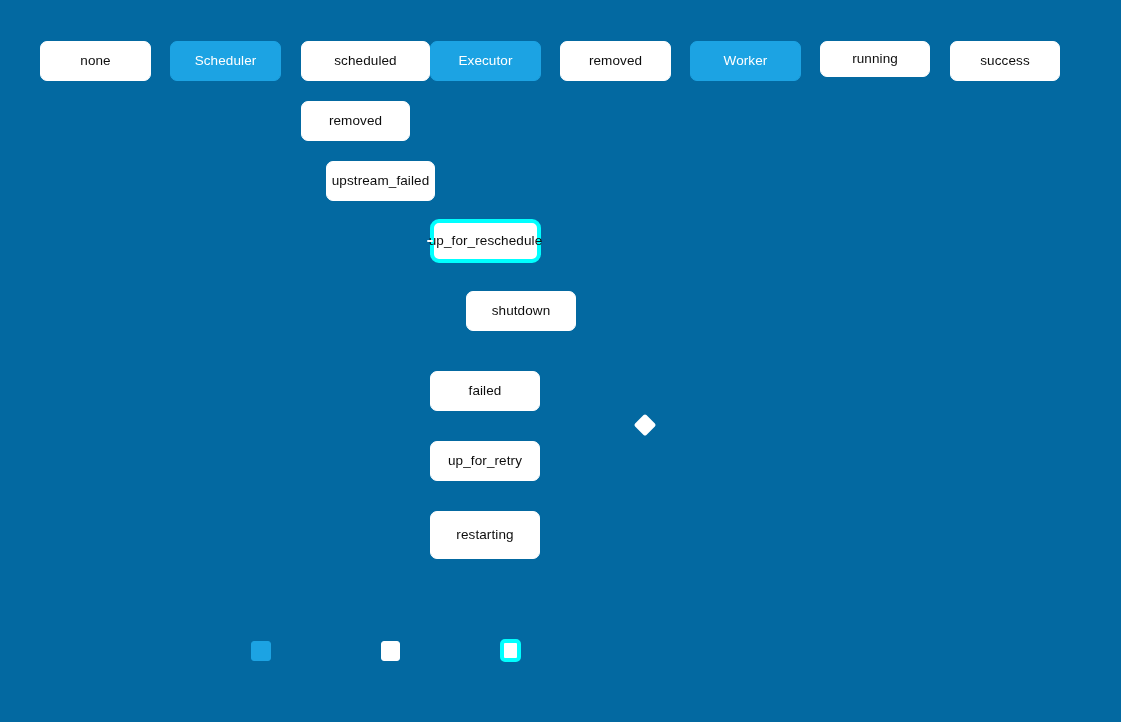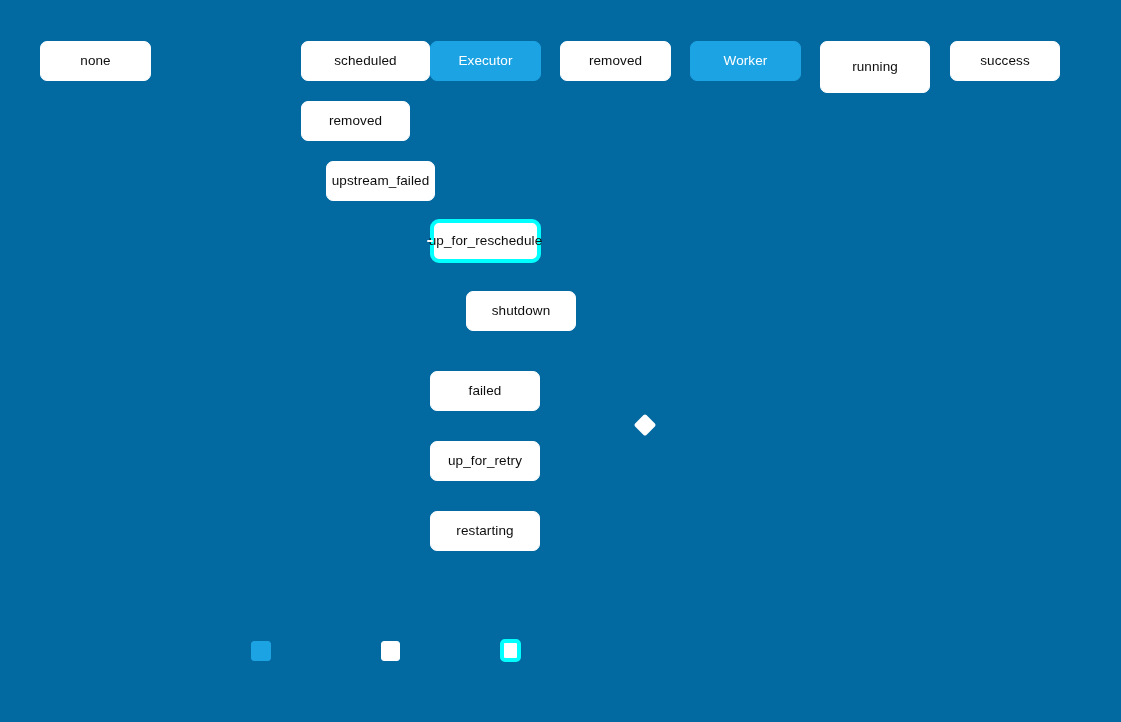--- a/index.html
+++ b/index.html
@@ -101,33 +101,36 @@
     user-select: none;
   }
 </style>
 </head>
 <body>
 
 <div id="canvas">
     <div class="node state" style="left: 40px; top: 41px; width: 111px; height: 40px;">
       <span>none</span>
     </div>
+    <div class="node actor" style="left: 170px; top: 41px; width: 111px; height: 40px;">
+      <span>Scheduler</span>
+    </div>
     <div class="node state" style="left: 301px; top: 41px; width: 129px; height: 40px;">
       <span>scheduled</span>
     </div>
     <div class="node actor" style="left: 430px; top: 41px; width: 111px; height: 40px;">
       <span>Executor</span>
     </div>
     <div class="node state" style="left: 560px; top: 41px; width: 111px; height: 40px;">
       <span>removed</span>
     </div>
     <div class="node actor" style="left: 690px; top: 41px; width: 111px; height: 40px;">
       <span>Worker</span>
     </div>
-    <div class="node state" style="left: 820px; top: 41px; width: 110px; height: 52px;">
+    <div class="node state" style="left: 820px; top: 41px; width: 110px; height: 36px;">
       <span>running</span>
     </div>
     <div class="node state" style="left: 950px; top: 41px; width: 110px; height: 40px;">
       <span>success</span>
     </div>
     <div class="node state" style="left: 301px; top: 101px; width: 109px; height: 40px;">
       <span>removed</span>
     </div>
     <div class="node state" style="left: 301px; top: 161px; width: 109px; height: 40px; margin-left: 25px;">
       <span>upstream_failed</span>
@@ -137,21 +140,21 @@
     </div>
     <div class="node state" style="left: 430px; top: 291px; width: 110px; height: 40px; margin-left: 36px;">
       <span>shutdown</span>
     </div>
     <div class="node state" style="left: 430px; top: 371px; width: 110px; height: 40px;">
       <span>failed</span>
     </div>
     <div class="node state" style="left: 430px; top: 441px; width: 110px; height: 40px;">
       <span>up_for_retry</span>
     </div>
-    <div class="node state" style="left: 430px; top: 511px; width: 110px; height: 40px;">
+    <div class="node state" style="left: 430px; top: 511px; width: 110px; height: 48px;">
       <span>restarting</span>
     </div>
     <div class="edge-nub" style="left: 427px; top: 240px;"></div>
     <div class="diamond" style="left: 637px; top: 417px; width: 16px; height: 16px;"></div>
     <div class="legend-swatch sw-actor" style="left: 251px; top: 641px; width: 20px; height: 20px;"></div>
     <div class="legend-label" style="left: 279px; top: 646px;"></div>
     <div class="legend-swatch sw-state" style="left: 381px; top: 641px; width: 19px; height: 20px;"></div>
     <div class="legend-label" style="left: 408px; top: 646px;"></div>
     <div class="legend-swatch sw-highlight" style="left: 500px; top: 639px; width: 21px; height: 23px;"></div>
     <div class="legend-label" style="left: 529px; top: 644px;"></div>

